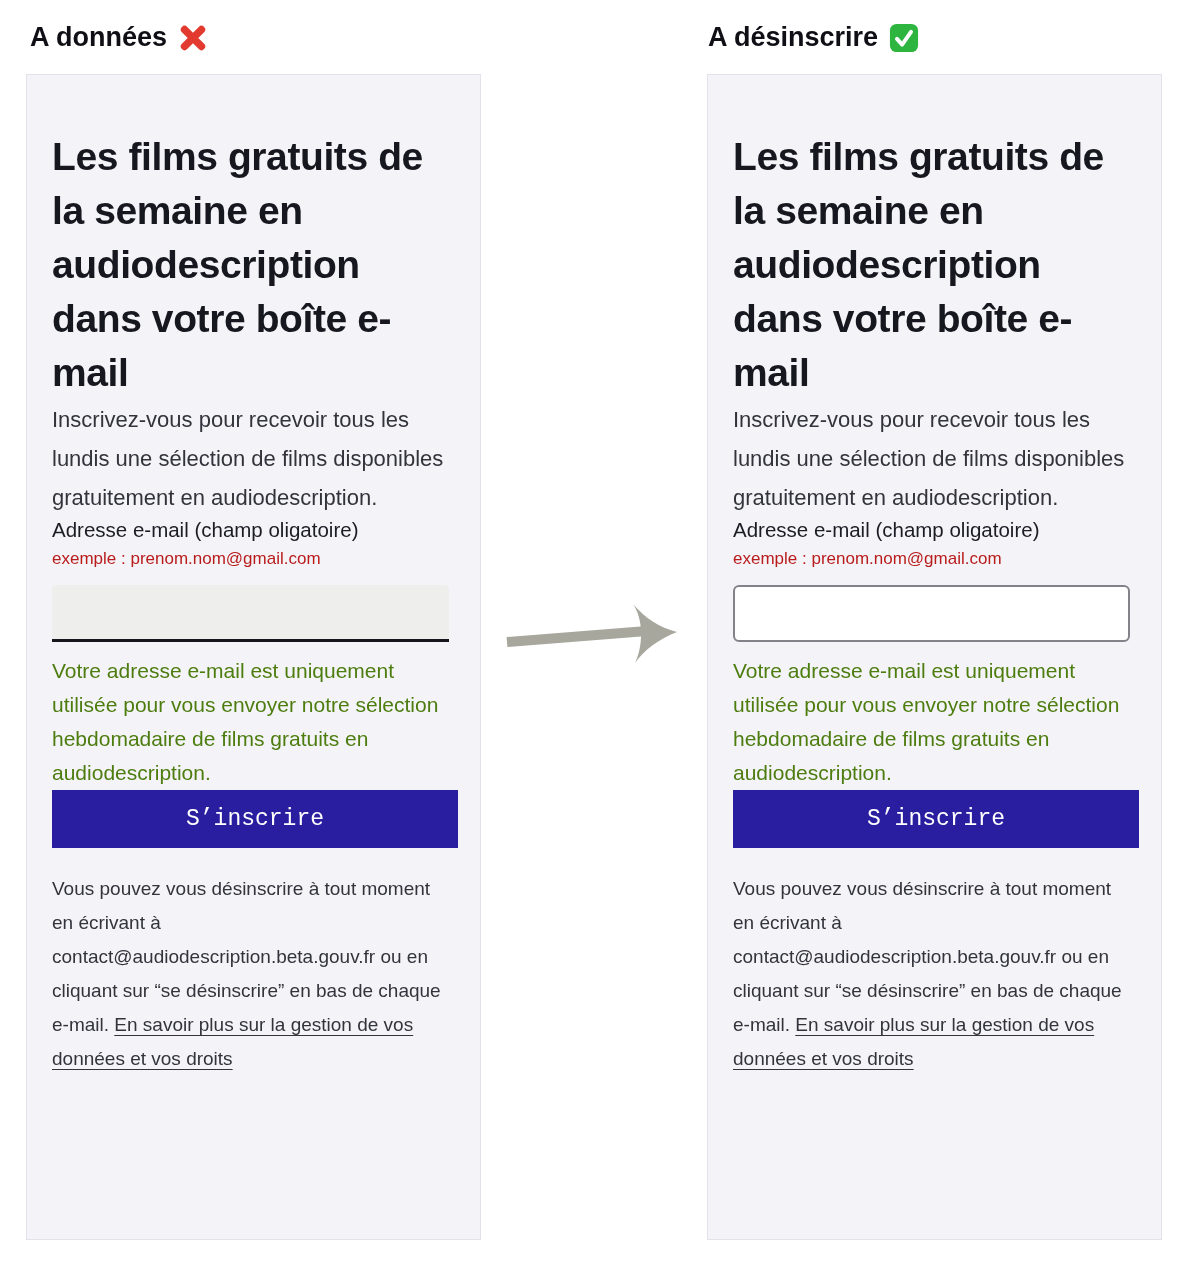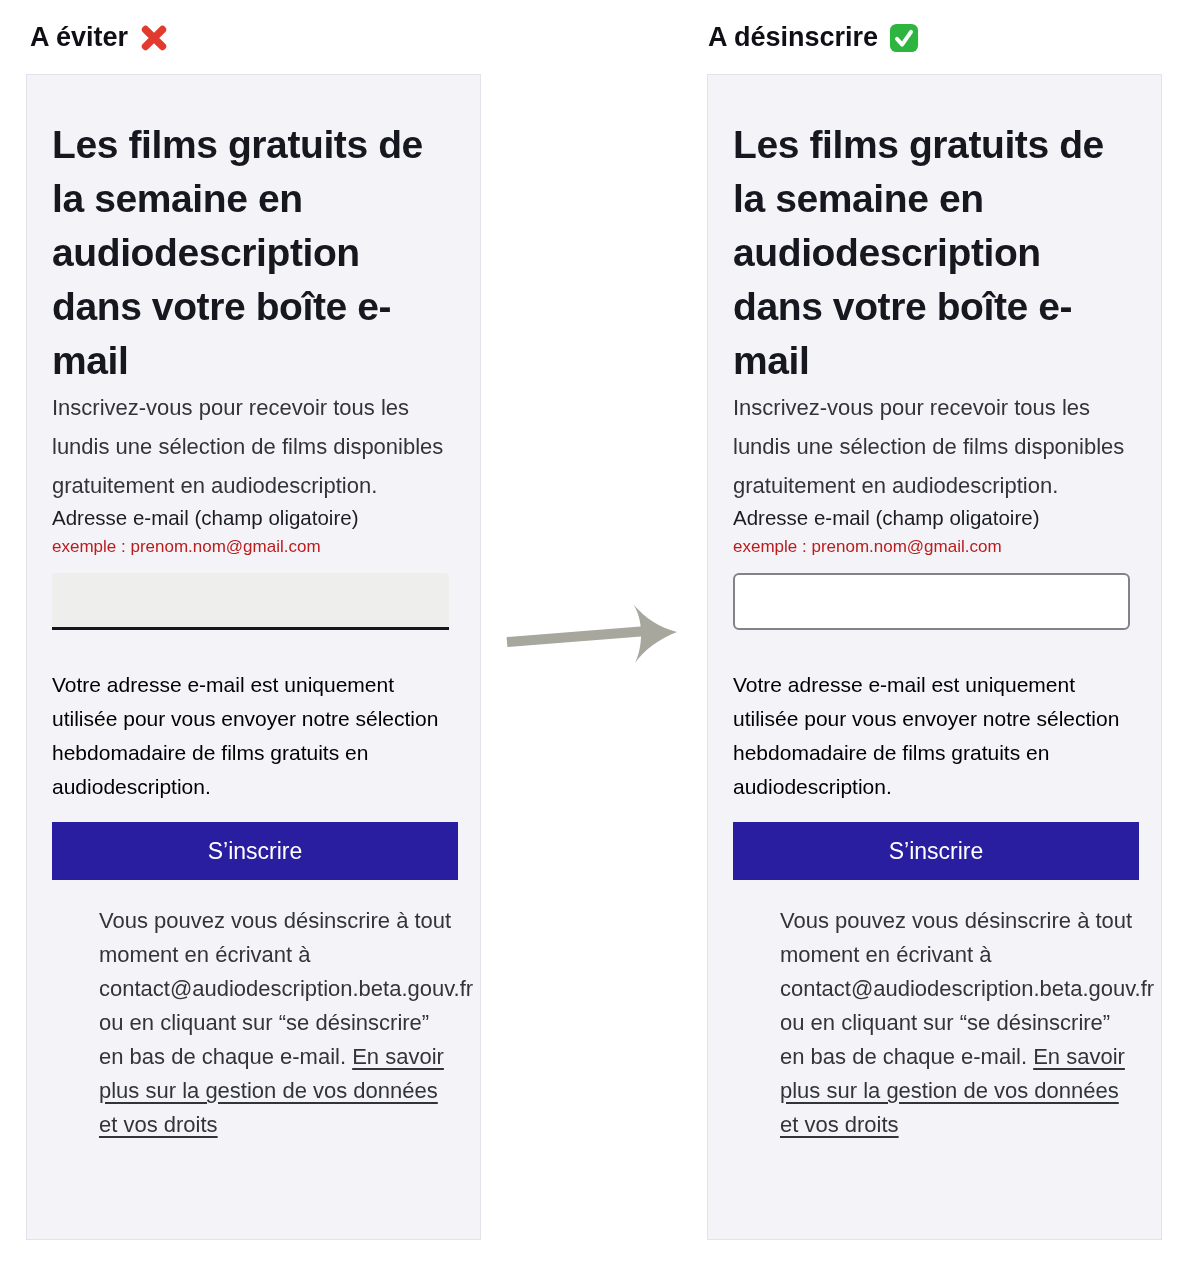--- a/index.html
+++ b/index.html
@@ -26,21 +26,21 @@
   .heading-icon svg { display: block; }
 
   
   .card {
     position: absolute;
     top: 74px;
     width: 455px;
     height: 1166px;
     background: #f4f4f8;
     border: 1px solid #e2e2ea;
-    padding: 13px 24px 0 25px;
+    padding: 25px 24px 0 25px;
     overflow: hidden;
   }
   #card-avoid  { left: 26px; }
   #card-prefer { left: 707px; }
 
   .card-title {
     margin-top: 30px;
     max-width: 392px;
     font-size: 39px;
     line-height: 54px;
@@ -81,68 +81,66 @@
     border: none;
     border-bottom: 3px solid #15151d;
     border-radius: 4px 4px 0 0;
   }
   .input-bordered {
     background: #ffffff;
     border: 2.5px solid #82828a;
     border-radius: 6px;
   }
   .privacy {
-    margin-top: 38px;
+    margin-top: 12px;
     max-width: 404px;
     font-size: 21px;
     line-height: 34px;
-    color: #000000;
+    color: #4d7c0f;
   }
   .submit-btn {
-    margin-top: 18px;
     width: 406px;
     height: 58px;
     background: #2a1ea0;
     color: #ffffff;
     border: none;
-    font-family: Liberation Sans, sans-serif;
+    font-family: Liberation Mono, monospace;
     font-size: 23px;
     display: flex;
     align-items: center;
     justify-content: center;
     cursor: pointer;
   }
   .footer-note {
     margin-top: 24px;
     max-width: 403px;
-    font-size: 22px;
+    font-size: 19px;
     line-height: 34px;
     color: #33333c;
-    margin-left: 47px;
   }
   .footer-note a {
     color: #33333c;
     text-decoration: underline;
     text-underline-offset: 4px;
   }
 
   
   .arrow-wrap {
     position: absolute;
     left: 497px;
     top: 590px;
     width: 195px;
     height: 85px;
   }
 </style>
 </head>
 <body>
 
 <div class="col-heading" id="heading-avoid">
-  <span>A éviter</span>
+  <span>A données</span>
   <span class="heading-icon">
     <svg width="30" height="30" viewBox="0 0 32 32">
       <path d="M7 7 L25 25 M25 7 L7 25" stroke="#e23a2e" stroke-width="8" stroke-linecap="round" fill="none"></path>
     </svg>
   </span>
 </div>
 
 <div class="col-heading" id="heading-prefer">
   <span>A désinscrire</span>
   <span class="heading-icon">

